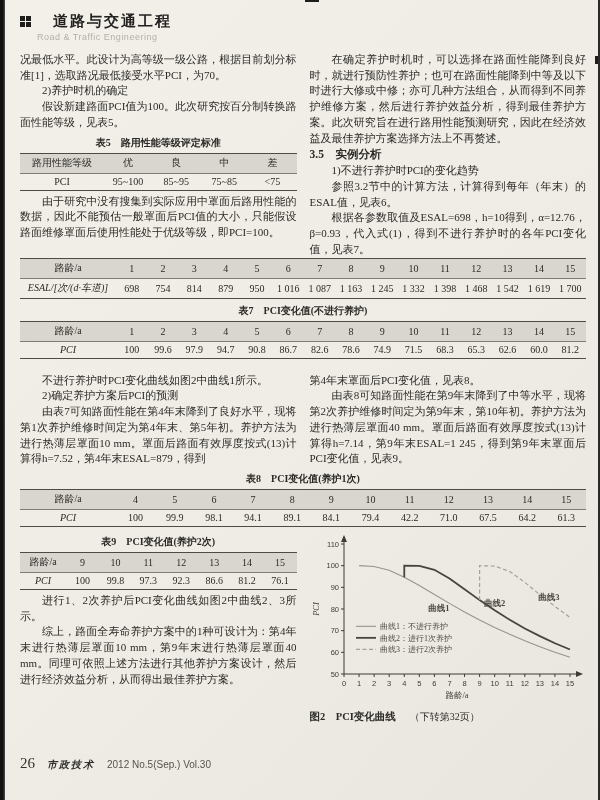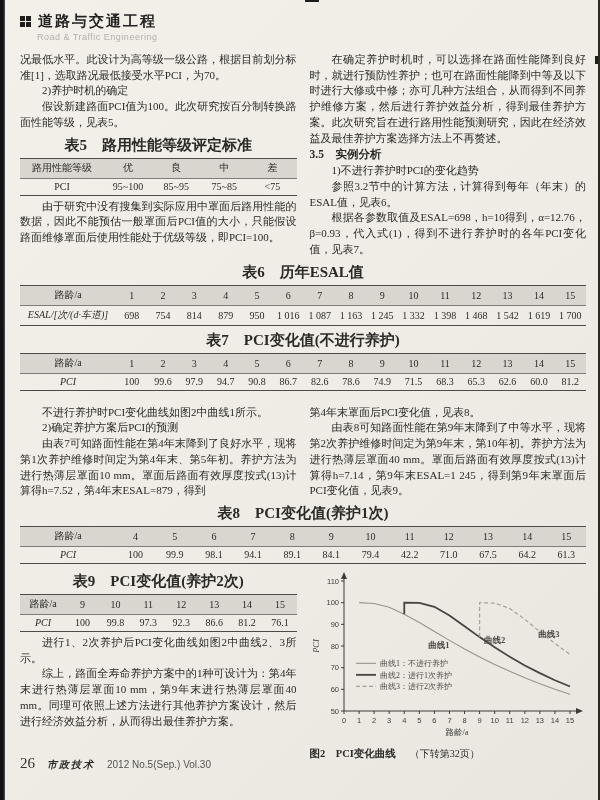--- a/index.html
+++ b/index.html
@@ -8,34 +8,34 @@
     background:linear-gradient(135deg,#f3f0ea 0%,#efece5 55%,#e9e6df 100%);
     font-family:"Liberation Serif","DejaVu Serif",serif;
     color:#2b2a27;overflow:hidden;box-sizing:border-box;
     padding:10px 14px 0 20px;
   }
   .edge-left{position:absolute;left:0;top:0;bottom:0;width:5px;background:linear-gradient(90deg,#111 60%,#555);}
   .edge-right{position:absolute;right:0;top:0;bottom:0;width:2px;background:#2a2a28;}
   .speck{position:absolute;background:#1d1d1b;}
   
   header{margin:2px 0 10px 0;}
-  .hdr-row{display:flex;align-items:center;gap:7px;}
+  .hdr-row{display:flex;align-items:center;gap:22px;}
   .hdr-icon{display:inline-grid;grid-template-columns:5px 5px;grid-gap:1px;}
   .hdr-icon i{width:5px;height:5px;background:#1f1e1c;display:block;}
   h1{font-size:15px;margin:0;letter-spacing:2px;font-weight:bold;color:#232220;font-family:"Liberation Sans","DejaVu Sans",sans-serif;}
   .hdr-sub{font-size:9px;color:#b2b0aa;letter-spacing:.5px;margin:1px 0 0 17px;font-family:"Liberation Sans","DejaVu Sans",sans-serif;}
   
   .cols{display:flex;gap:13px;}
   .col{flex:1;min-width:0;}
   p{margin:0;font-size:11px;line-height:1.43;text-align:justify;text-indent:2em;}
   p.noindent{text-indent:0;}
   .ital{font-style:italic;}
   h2{font-size:11.5px;margin:1px 0;font-weight:bold;}
   
-  .tcap{font-size:15px;font-weight:bold;text-align:center;margin:5px 0 3px;}
+  .tcap{font-size:10px;font-weight:bold;text-align:center;margin:5px 0 3px;}
   table.booktab{width:100%;border-collapse:collapse;table-layout:fixed;
     border-top:1.5px solid #4c4b47;border-bottom:1.5px solid #4c4b47;margin:0 0 3px;}
   table.booktab td,table.booktab th{font-size:10px;font-weight:normal;text-align:center;padding:2.5px 0;white-space:nowrap;overflow:hidden;}
   tr.shaded{background:#d9d6cf;border-bottom:1px solid #7d7c77;}
   td.lab{font-style:italic;}
   table.wide td.lab{width:96px;}
   table.t5 td.lab0,table.t5 th.c0{width:84px;font-style:normal;}
   table.t9 td.lab{width:46px;}
   
   .figure{margin-top:2px;}
@@ -108,21 +108,20 @@
     </div>
     <div class="col">
       <p>在确定养护时机时，可以选择在路面性能降到良好时，就进行预防性养护；也可在路面性能降到中等及以下时进行大修或中修；亦可几种方法组合，从而得到不同养护维修方案，然后进行养护效益分析，得到最佳养护方案。此次研究旨在进行路用性能预测研究，因此在经济效益及最佳养护方案选择方法上不再赘述。</p>
       <h2>3.5　实例分析</h2>
       <p>1)不进行养护时PCI的变化趋势</p>
       <p>参照3.2节中的计算方法，计算得到每年（年末）的ESAL值，见表6。</p>
       <p>根据各参数取值及ESAL=698，h=10得到，α=12.76，β=0.93，代入式(1)，得到不进行养护时的各年PCI变化值，见表7。</p>
     </div>
   </div>
 
-  <div class="tcap">表6　历年ESAL值</div>
   <table class="booktab wide">
     <tbody>
       <tr class="shaded">
         <td class="lab" style="font-style:normal">路龄/a</td>
       <td>1</td>
           <td>2</td>
           <td>3</td>
           <td>4</td>
           <td>5</td>
           <td>6</td>

